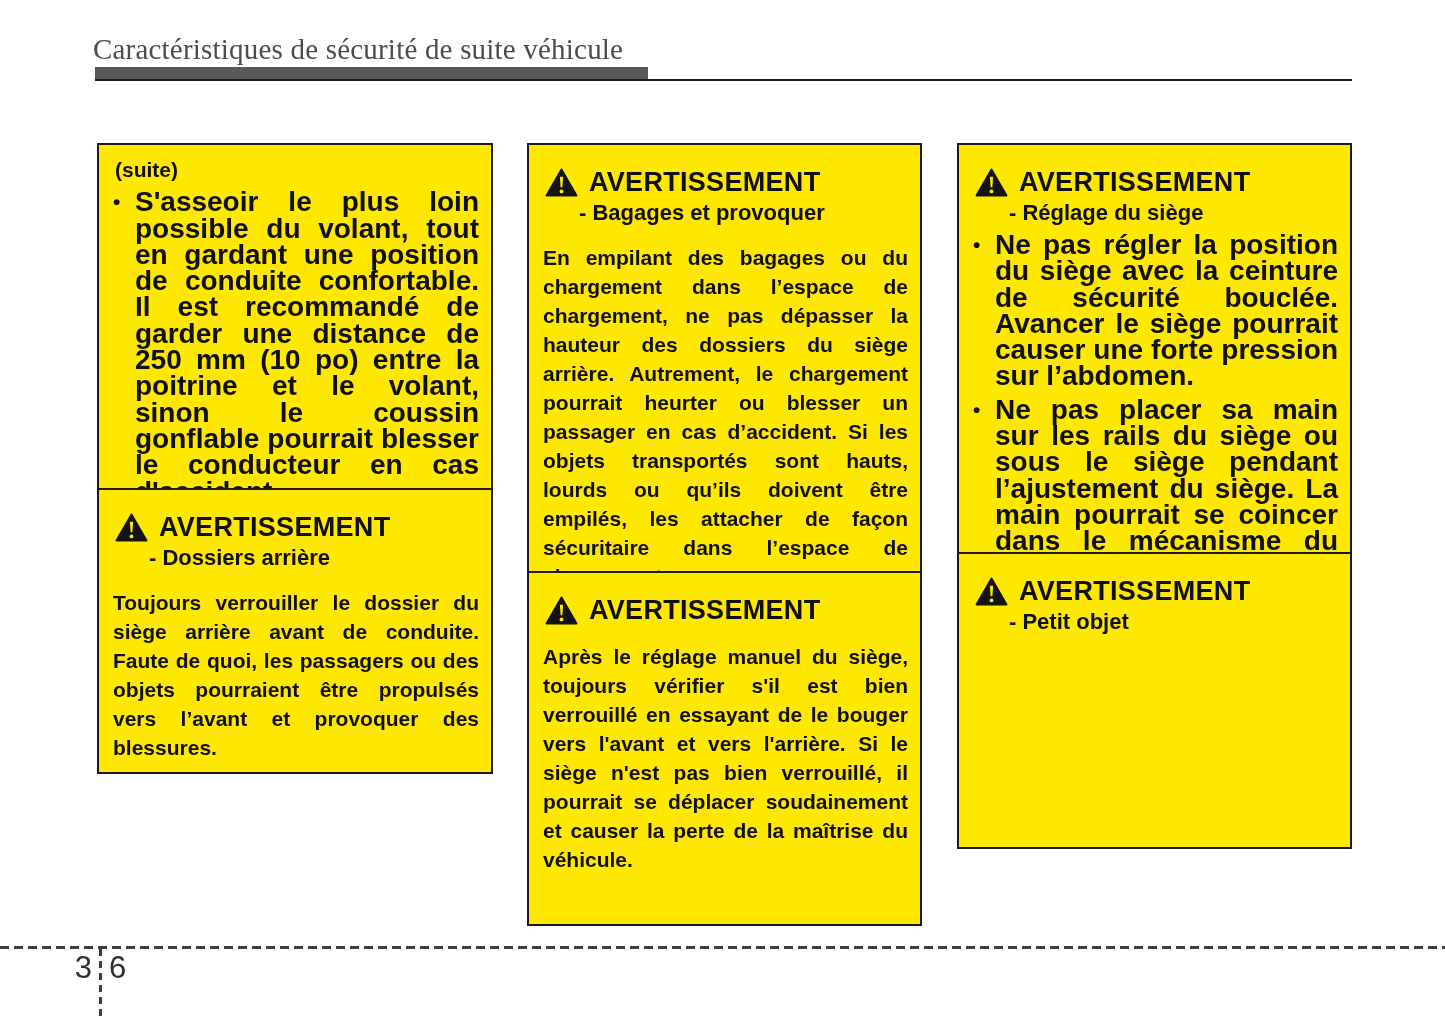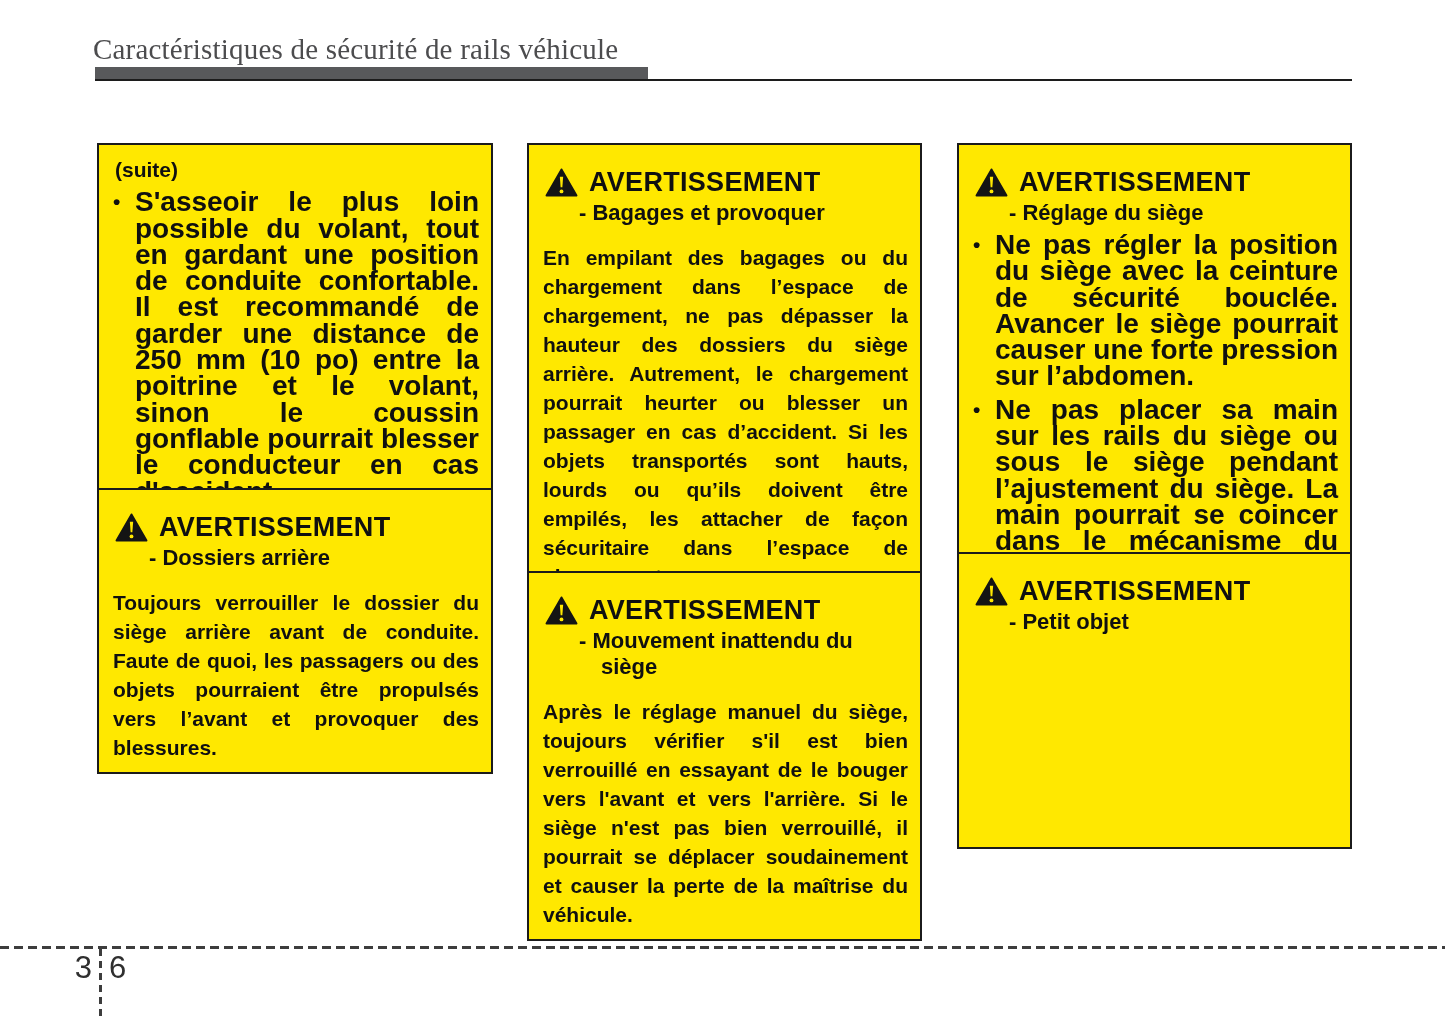--- a/index.html
+++ b/index.html
@@ -67,21 +67,21 @@
     font-size:31px;color:#2f2f2f;
   }
   .footer-page{
     position:absolute;left:109px;top:950px;
     font-size:31px;color:#2f2f2f;
   }
 </style>
 </head>
 <body>
 
-<div class="header-title">Caractéristiques de sécurité de rails véhicule</div>
+<div class="header-title">Caractéristiques de sécurité de suite véhicule</div>
 <div class="header-bar-thick"></div>
 <div class="header-rule"></div>
 
 <div class="warn-box box1">
   <div class="suite-label">(suite)</div>
   <div class="bullets">
     <div class="bullet-item">
       <span class="bullet-marker">•</span>
       <span class="bullet-text">S'asseoir le plus loin possible du volant, tout en gardant une position de conduite confortable. Il est recommandé de garder une distance de 250 mm (10 po) entre la poitrine et le volant, sinon le coussin gonflable pourrait blesser le conducteur en cas d'accident.</span>
     </div>
@@ -116,21 +116,20 @@
 
 <div class="warn-box box4">
   <div class="box-header">
     <svg class="warn-icon" viewBox="0 0 34 30">
       <path d="M17 1.5 L32.5 28.5 L1.5 28.5 Z" fill="#141414" stroke="#141414" stroke-width="2" stroke-linejoin="round"></path>
       <path d="M15.3 9 h3.4 l-0.8 11 h-1.8 Z" fill="var(--box-background,#ffe800)"></path>
       <circle cx="17" cy="24.2" r="2" fill="var(--box-background,#ffe800)"></circle>
     </svg>
     <div class="box-title">AVERTISSEMENT</div>
   </div>
-  <div class="box-subtitle">- Mouvement inattendu du siège</div>
   <div class="box-body">Après le réglage manuel du siège, toujours vérifier s'il est bien verrouillé en essayant de le bouger vers l'avant et vers l'arrière. Si le siège n'est pas bien verrouillé, il pourrait se déplacer soudainement et causer la perte de la maîtrise du véhicule.</div>
 </div>
 
 <div class="warn-box box5">
   <div class="box-header">
     <svg class="warn-icon" viewBox="0 0 34 30">
       <path d="M17 1.5 L32.5 28.5 L1.5 28.5 Z" fill="#141414" stroke="#141414" stroke-width="2" stroke-linejoin="round"></path>
       <path d="M15.3 9 h3.4 l-0.8 11 h-1.8 Z" fill="var(--box-background,#ffe800)"></path>
       <circle cx="17" cy="24.2" r="2" fill="var(--box-background,#ffe800)"></circle>
     </svg>

